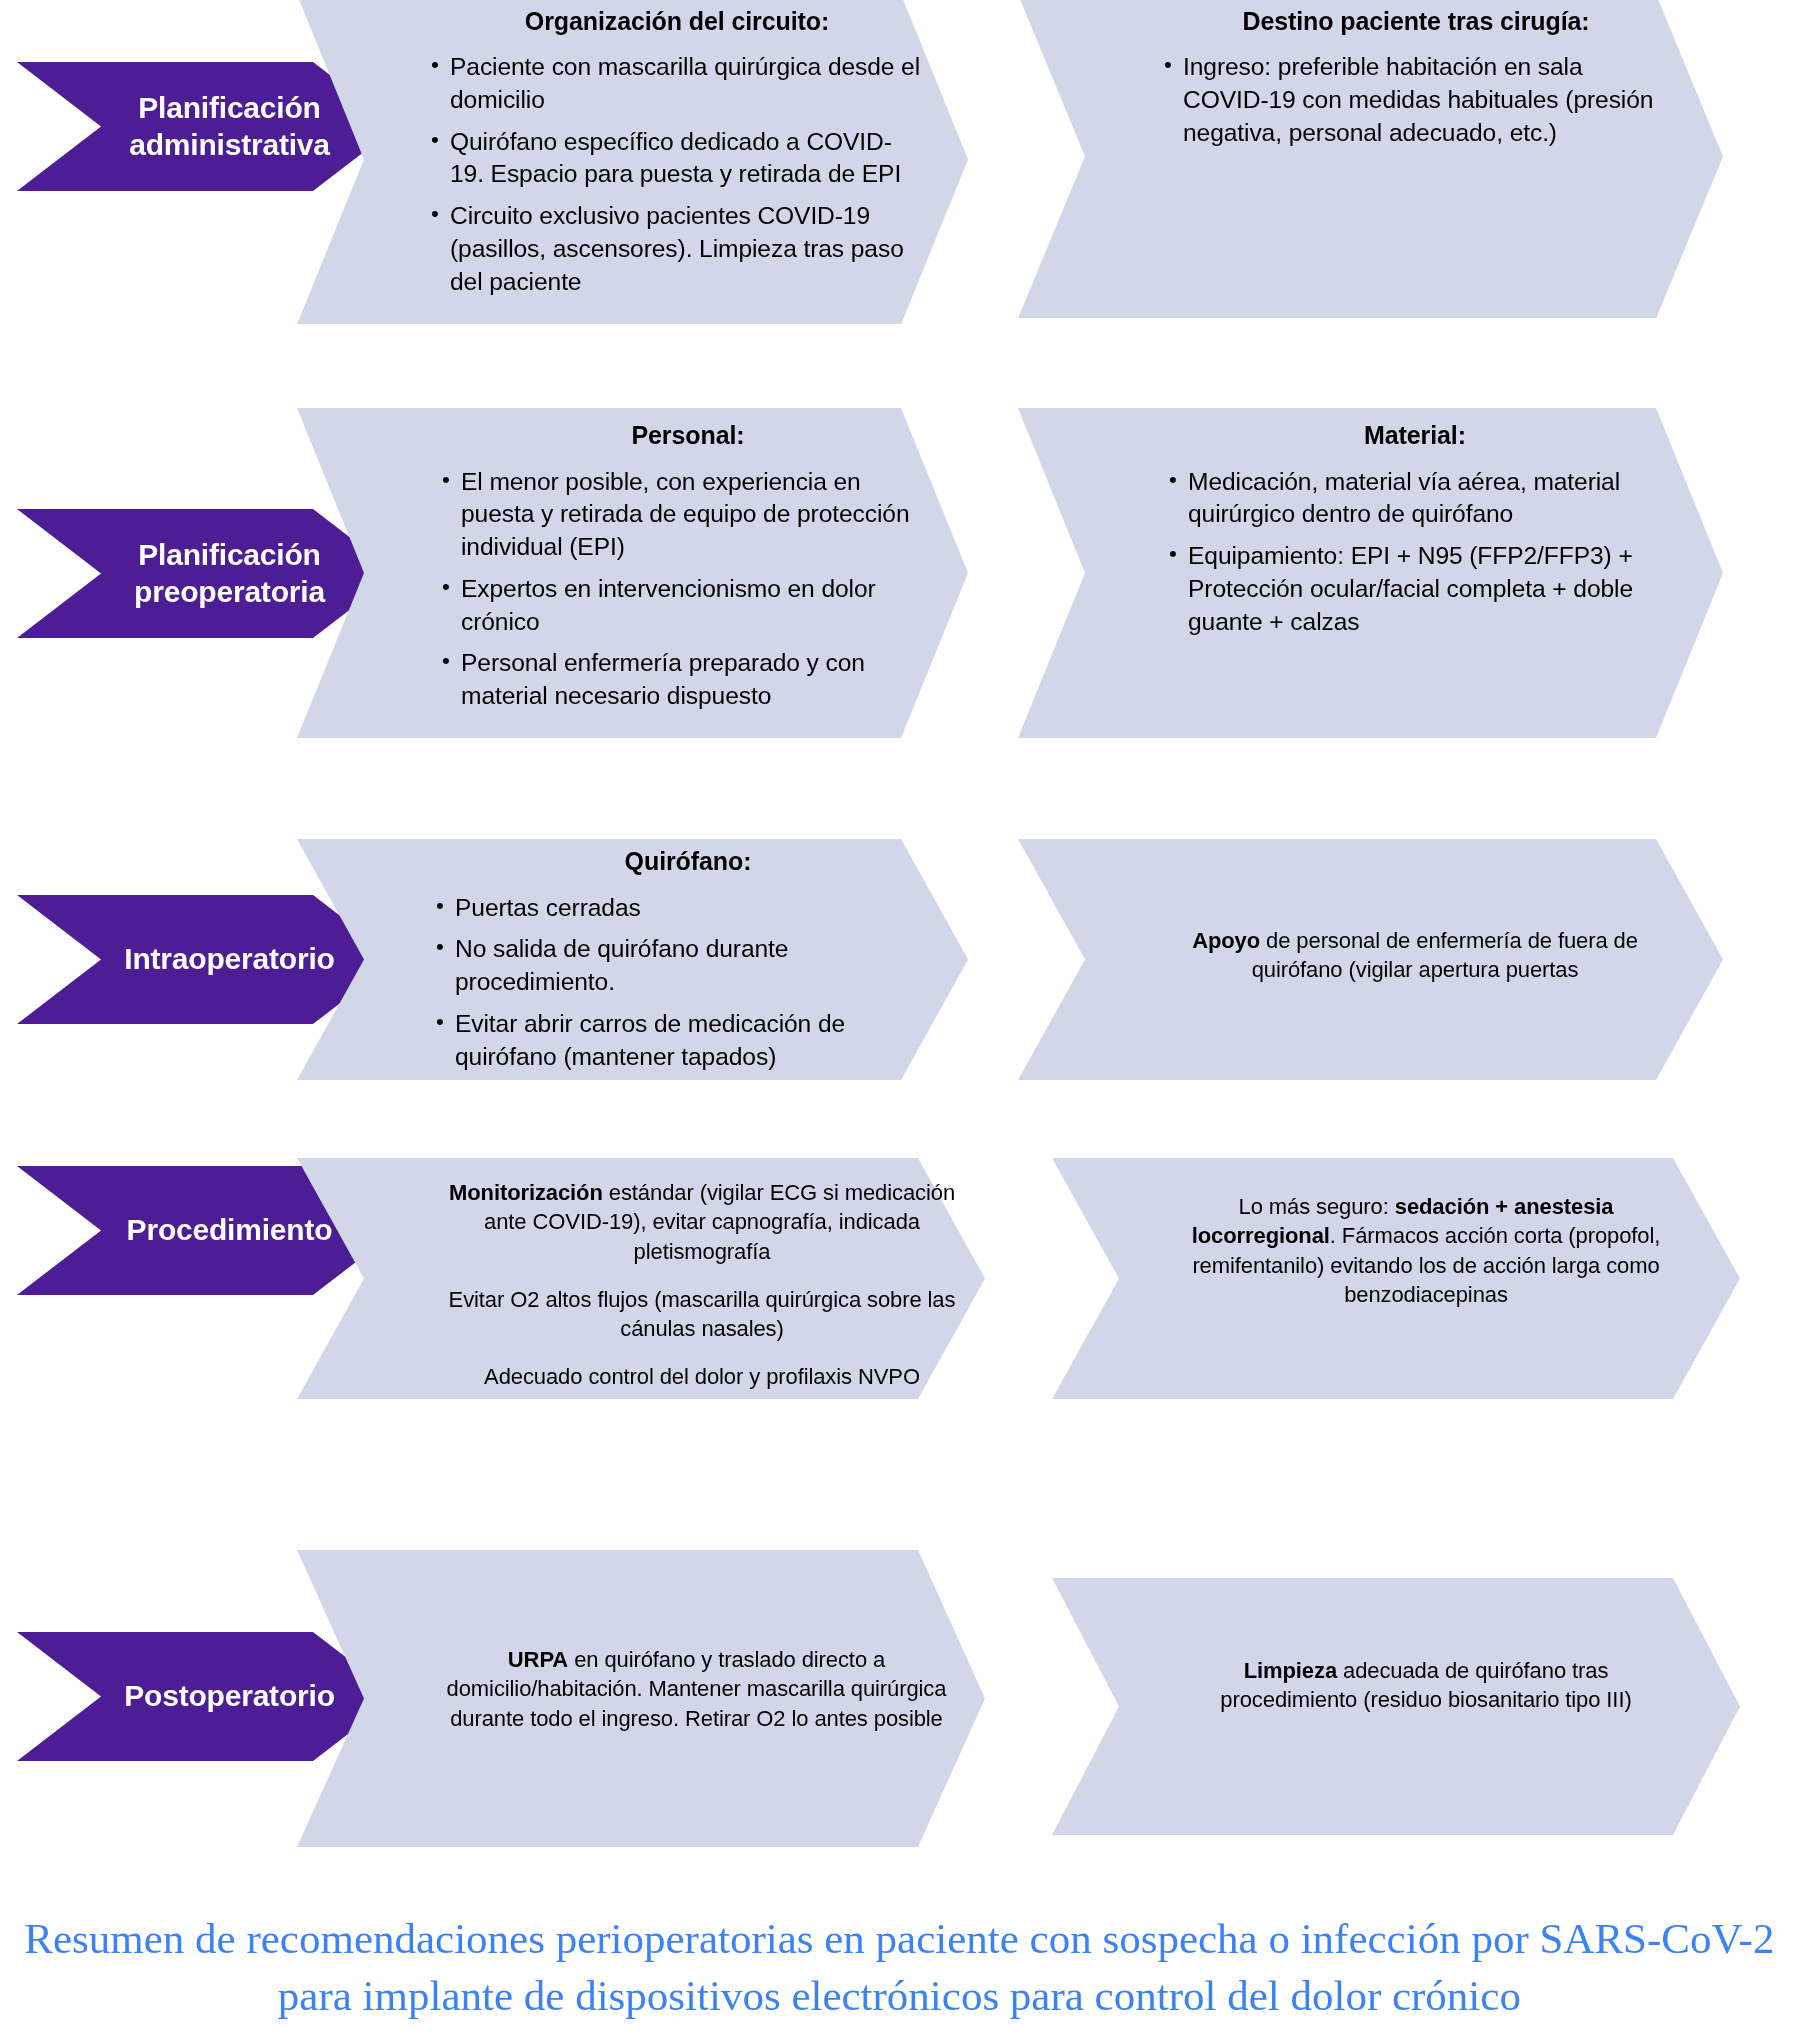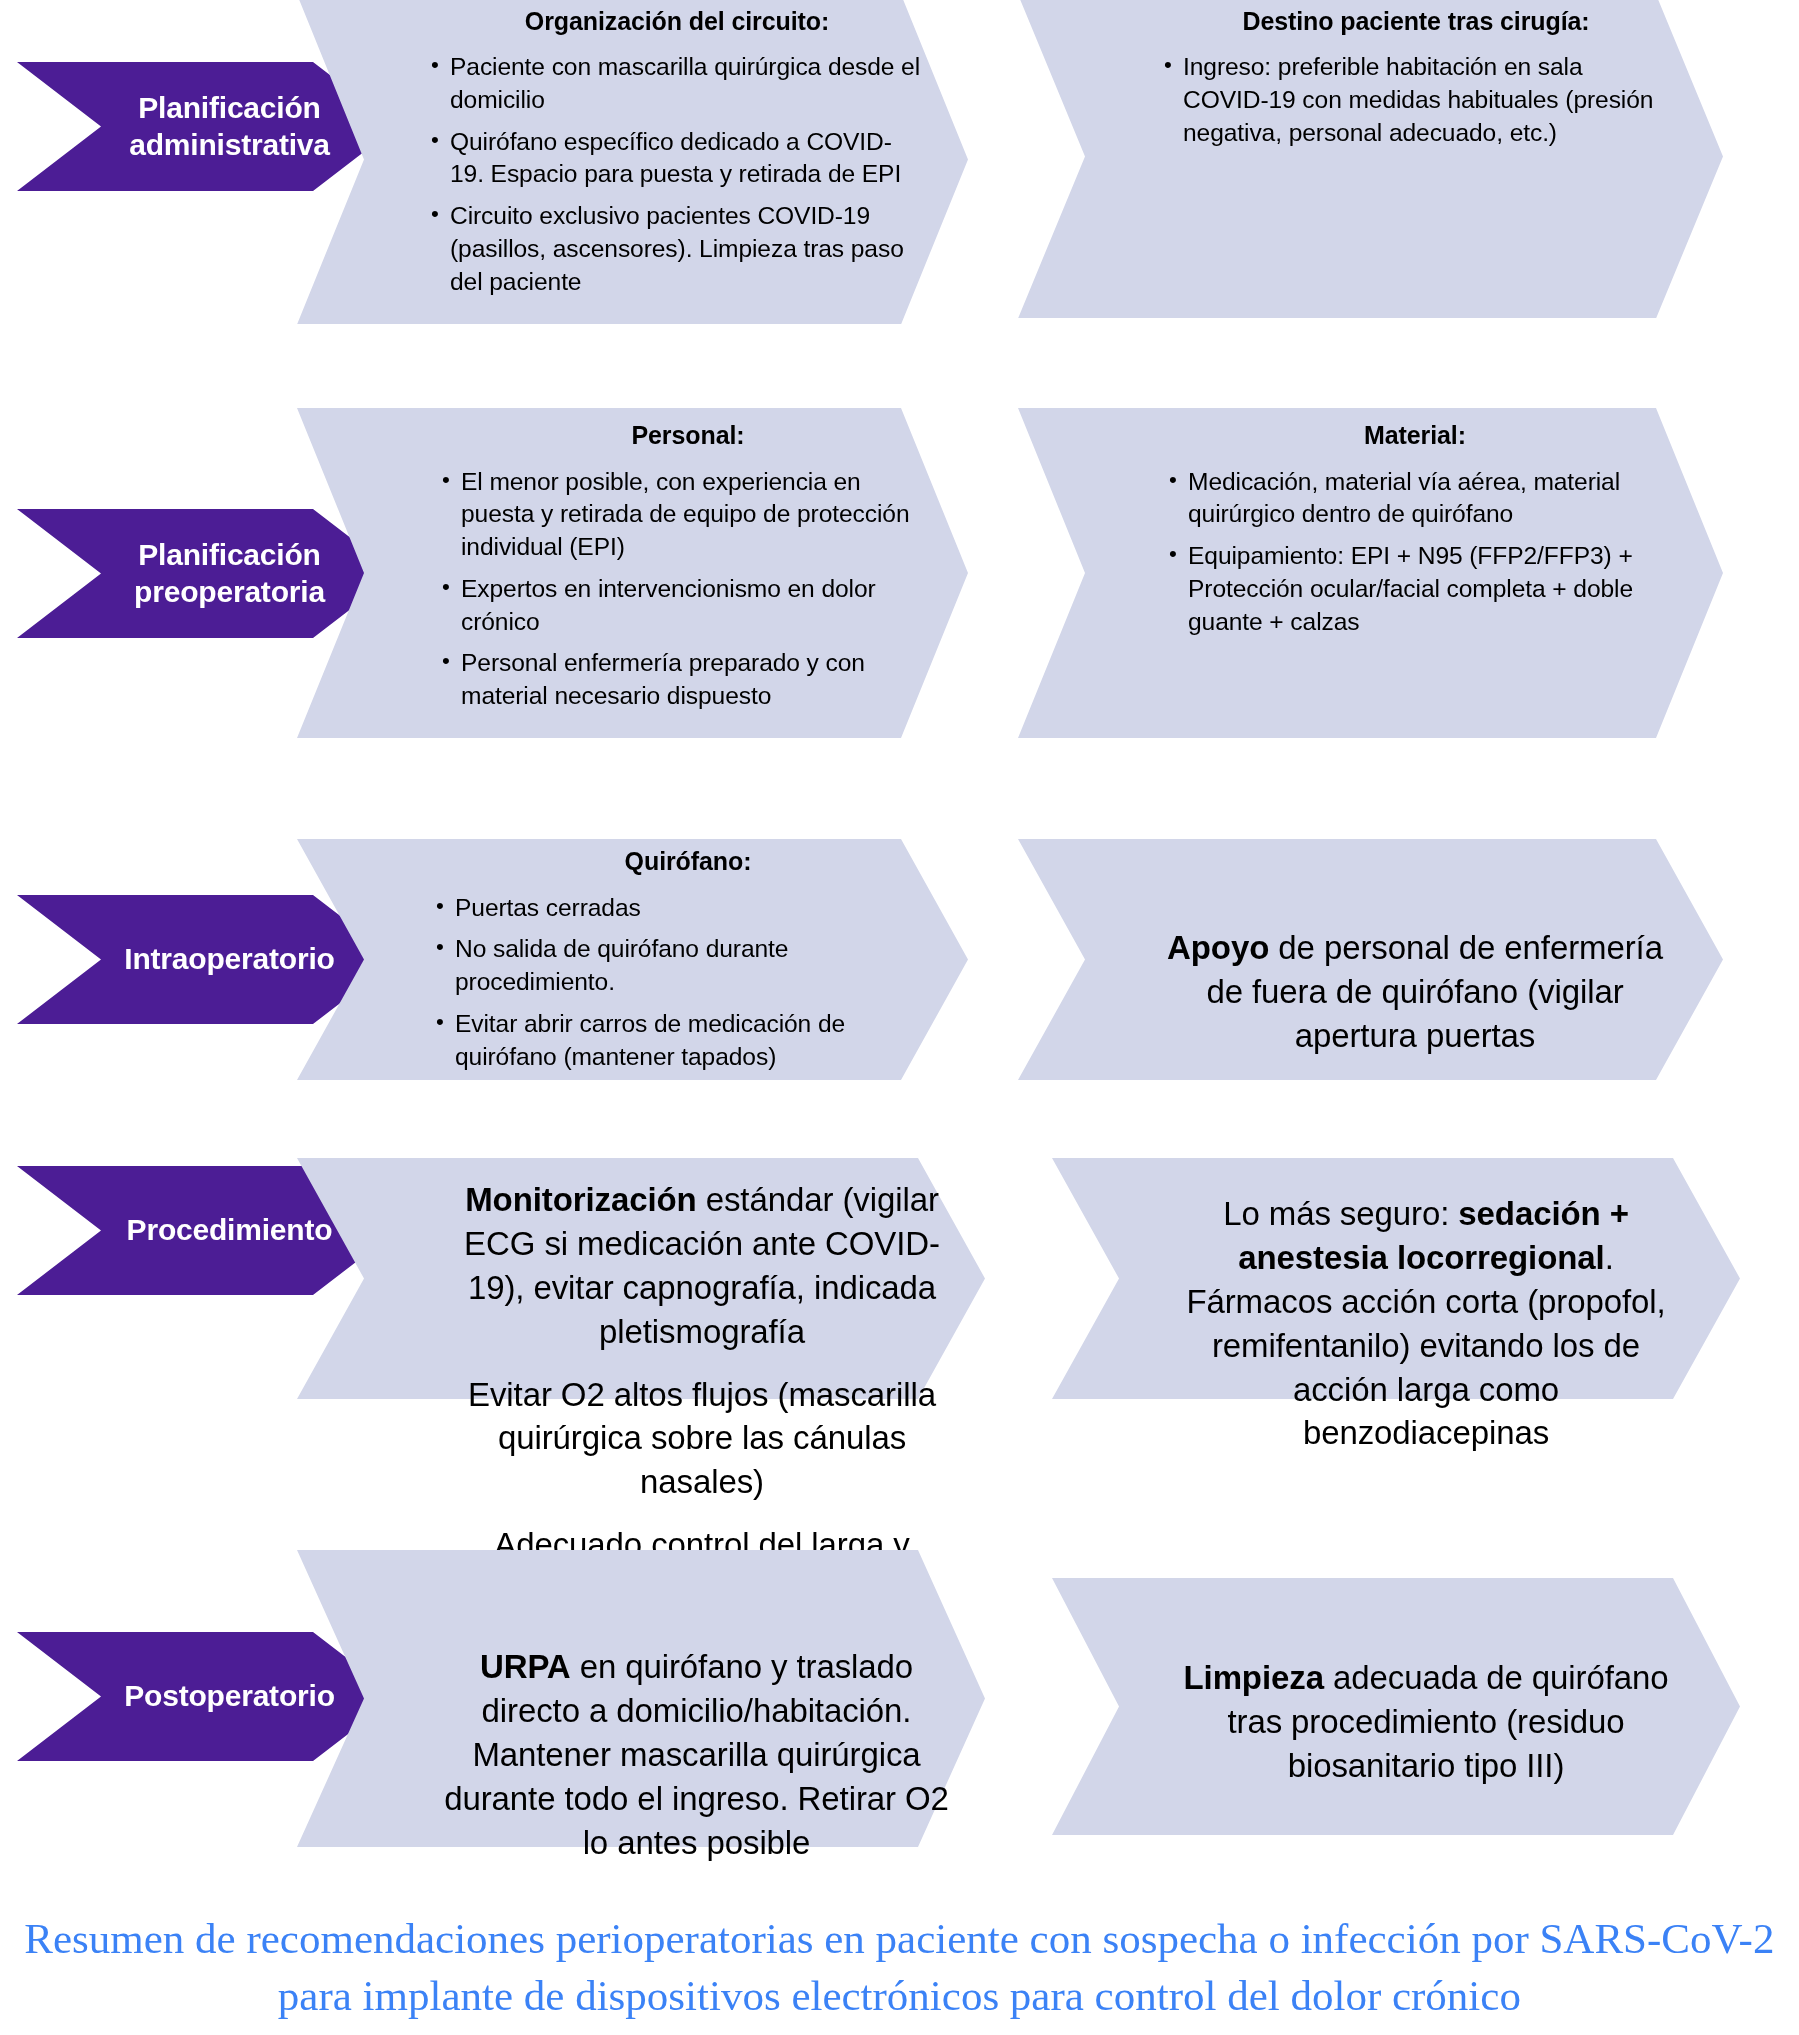--- a/index.html
+++ b/index.html
@@ -80,21 +80,21 @@
   }
   ul.bullets li:before{
     content:"\2022";
     position:absolute;
     left:0;
     top:-1.1px;
     font-size:22.4px;
   }
 
   .para{
-    font-size:33px;
+    font-size:22px;
     line-height:1.33;
     text-align:center;
     margin:0 0 19px 0;
     letter-spacing:-0.1px;
   }
   .para:last-child{ margin-bottom:0; }
   .para b{ font-weight:bold; }
 
   
   #caption{
@@ -192,21 +192,21 @@
   <div class="row">
     <div class="stage" style="left:17px; top:1166px; width:380px; height:129px;">
       <div class="stage-label">Procedimiento</div>
     </div>
 
     <div class="panel" style="left:297px; top:1158px; width:688px; height:241px;">
     </div>
     <div class="panel-inner" style="left:442px; top:1178px; width:520px;">
       <p class="para"><b>Monitorización</b><span> estándar (vigilar ECG si medicación ante COVID-19), evitar capnografía, indicada pletismografía</span></p>
       <p class="para"><span>Evitar O2 altos flujos (mascarilla quirúrgica sobre las cánulas nasales)</span></p>
-      <p class="para"><span>Adecuado control del larga y profilaxis NVPO</span></p>
+      <p class="para"><span>Adecuado control del dolor y profilaxis NVPO</span></p>
     </div>
 
     <div class="panel" style="left:1052px; top:1158px; width:688px; height:241px;">
     </div>
     <div class="panel-inner" style="left:1180px; top:1192px; width:492px;">
       <p class="para"><span>Lo más seguro: </span><b>sedación + anestesia locorregional</b><span>. Fármacos acción corta (propofol, remifentanilo) evitando los de acción larga como benzodiacepinas</span></p>
     </div>
   </div>
 
   <div class="row">

